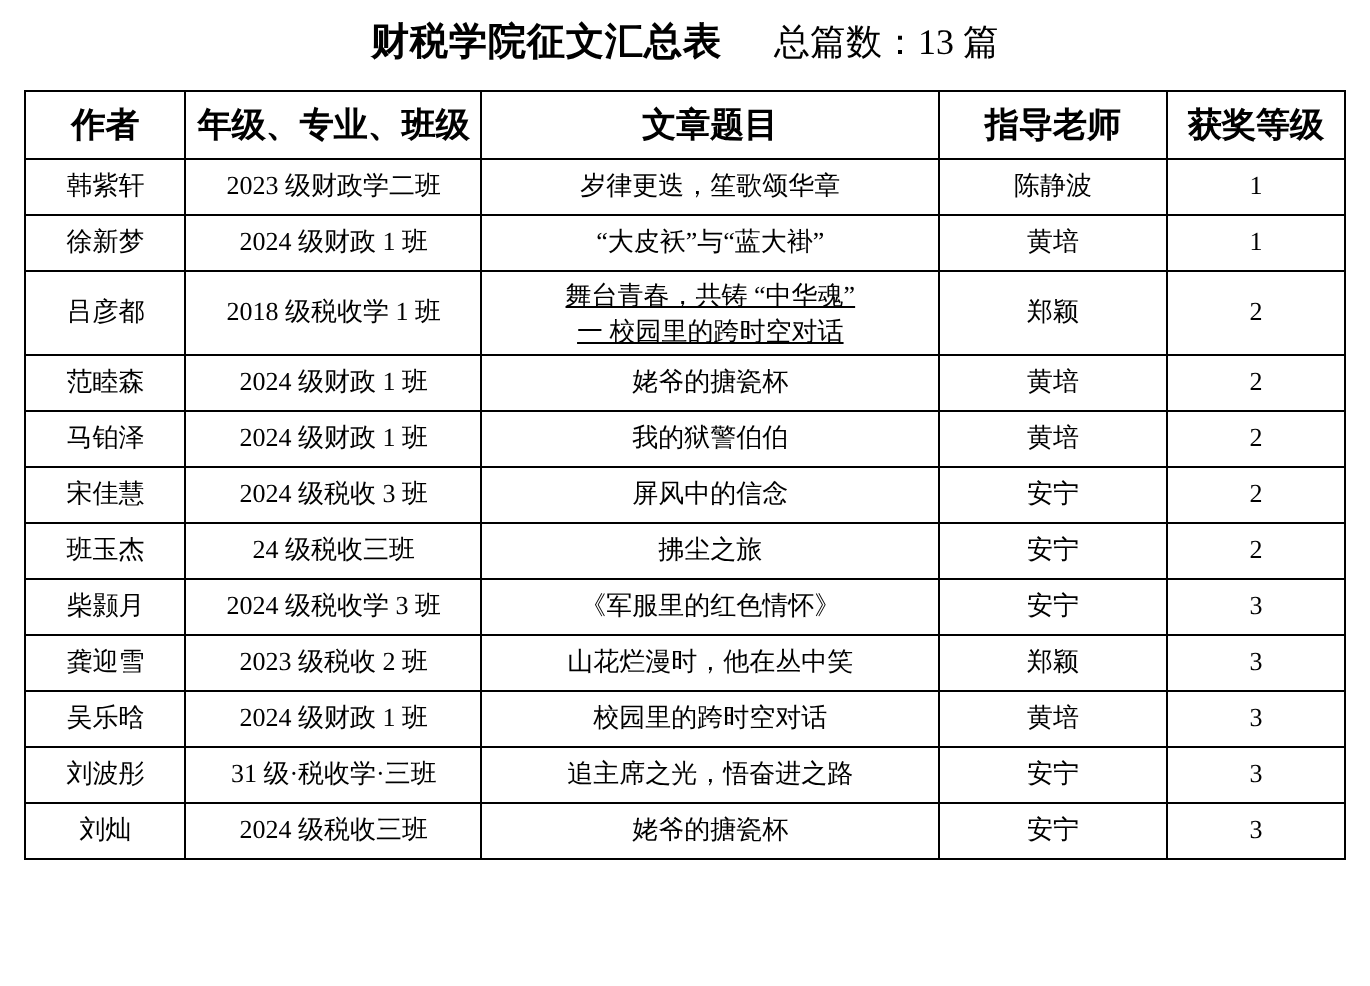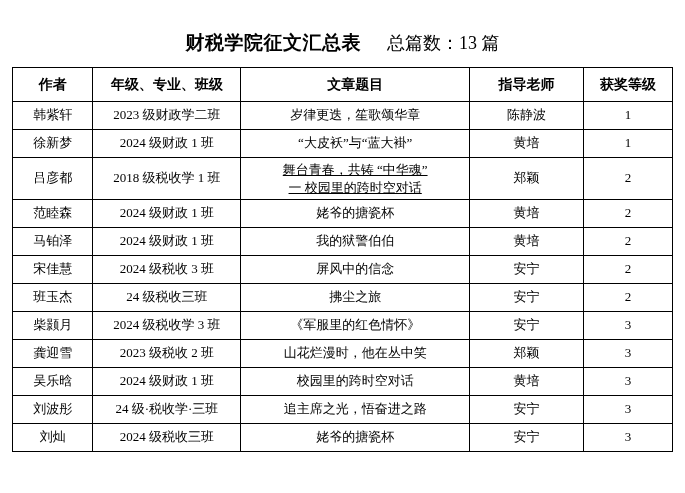--- a/index.html
+++ b/index.html
@@ -18,21 +18,21 @@
     position: relative;
     width: 685px;
     height: 493px;
     box-sizing: border-box;
     padding: 0 12px;
   }
   .title-row {
     display: flex;
     justify-content: center;
     align-items: baseline;
-    padding-top: 30px;
+    padding-top: 8px;
     padding-bottom: 11px;
     gap: 26px;
   }
   .title-main {
     font-family: "Liberation Serif", serif;
     font-weight: bold;
     font-size: 19px;
     letter-spacing: 0.5px;
     white-space: nowrap;
   }
@@ -53,21 +53,21 @@
     text-align: center;
     vertical-align: middle;
     font-family: "Liberation Serif", serif;
     font-size: 13px;
     padding: 0;
     line-height: 1.25;
   }
   table.sheet thead th {
     height: 33px;
     font-weight: bold;
-    font-size: 14px;
+    font-size: 17px;
     text-align: center;
   }
   table.sheet tbody td {
     height: 27px;
   }
   tbody tr.tall td {
     height: 41px;
   }
   .col-author   { width: 76px; }
   .col-class    { width: 140px; }
@@ -181,21 +181,21 @@
       </tr>
       <tr>
         <td>吴乐晗</td>
         <td>2024 级财政 1 班</td>
         <td>校园里的跨时空对话</td>
         <td>黄培</td>
         <td class="award">3</td>
       </tr>
       <tr>
         <td>刘波彤</td>
-        <td>24 级·税收学·三班</td>
+        <td>31 级·税收学·三班</td>
         <td>追主席之光，悟奋进之路</td>
         <td>安宁</td>
         <td class="award">3</td>
       </tr>
       <tr>
         <td>刘灿</td>
         <td>2024 级税收三班</td>
         <td>姥爷的搪瓷杯</td>
         <td>安宁</td>
         <td class="award">3</td>

